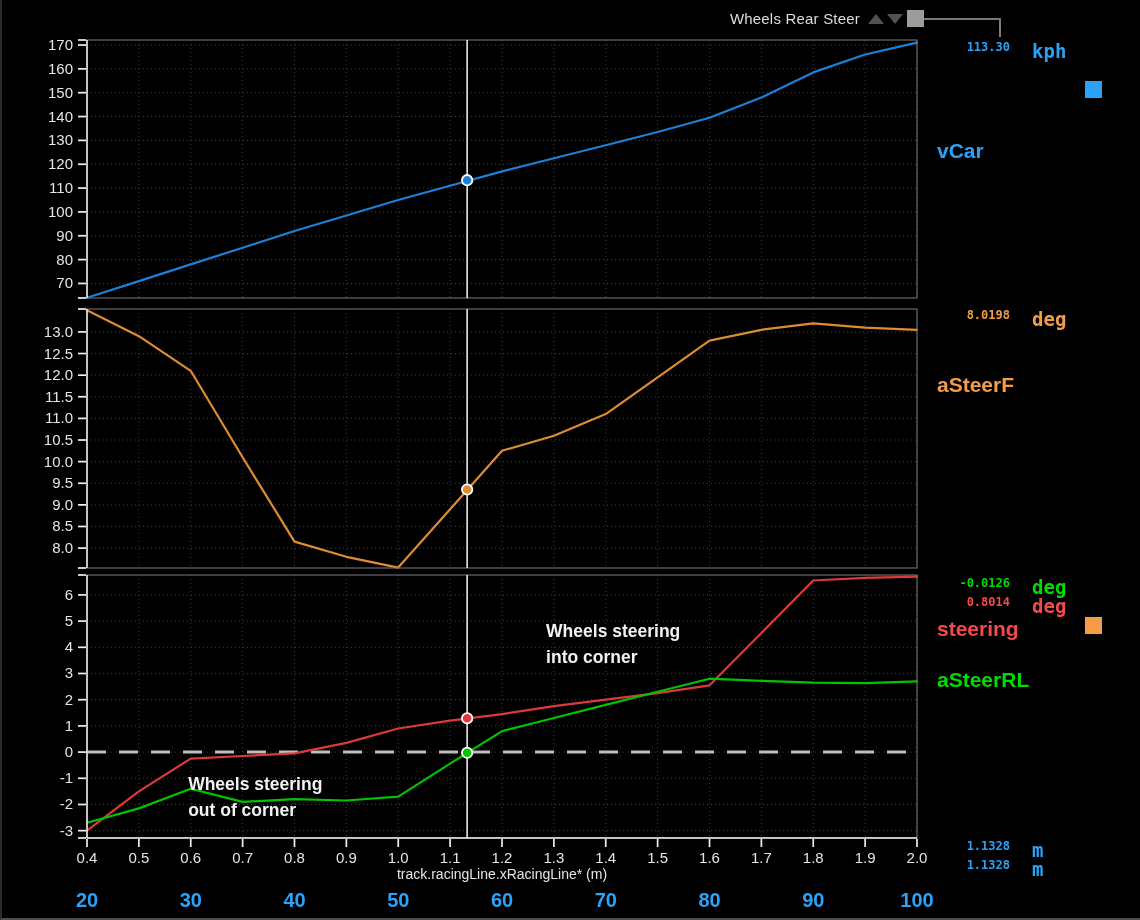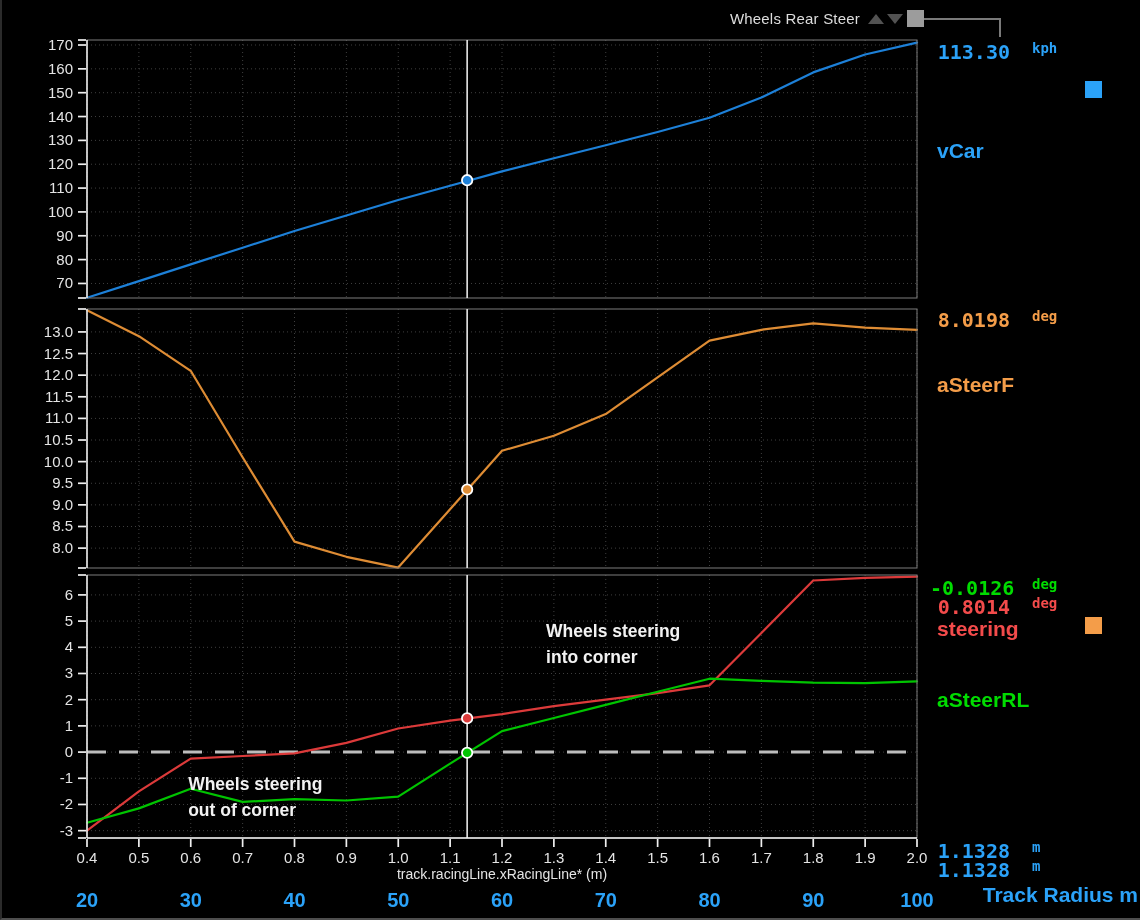--- a/index.html
+++ b/index.html
@@ -11,23 +11,23 @@
   #charts-svg{position:absolute; left:0; top:0;}
   .abs{position:absolute;}
   .titlebar-text{left:690px; top:10px; width:168px; text-align:right; font-size:15px; letter-spacing:0.2px;}
   .tri{width:0; height:0; border-left:8px solid transparent; border-right:8px solid transparent;}
   .tri-up{left:866px; top:14px; border-bottom-width:10px; border-bottom-style:solid;}
   .tri-down{left:885px; top:14px; border-top-width:10px; border-top-style:solid;}
   .menu-btn{left:905px; top:10px; width:17px; height:17px;}
   .connector{left:922px; top:18px; width:75px; height:17px; border-top-width:2px; border-top-style:solid; border-right-width:2px; border-right-style:solid;}
   .readout{position:absolute; height:19px;}
   .val{position:absolute; left:928px; width:80px; text-align:right;
-       font-family:"DejaVu Sans Mono", monospace; font-size:20px; font-weight:bold;}
+       font-family:"DejaVu Sans Mono", monospace; font-size:12px; font-weight:bold;}
   .unit{position:absolute; left:1030px; width:52px;
-       font-family:"DejaVu Sans Mono", monospace; font-size:14px; font-weight:bold;}
+       font-family:"DejaVu Sans Mono", monospace; font-size:19px; font-weight:bold;}
   .swatch{position:absolute; left:1083px; width:17px; height:17px;}
   .chan-label{position:absolute; left:935px; font-size:21px; font-weight:bold;}
   .radius-label{position:absolute; left:948px; top:883px; width:188px; text-align:right; font-size:21px; font-weight:bold;}
   .r1{top:40px;} .sw1{top:41px;}
   .r2{top:308px;} .sw2{top:309px;}
   .r3{top:576px;}
   .r4{top:595px;}
   .r5{top:839px;}
   .r6{top:858px;}
   .lb1{top:103px;margin-top:36px;} .lb2{top:373px;} .lb3{top:617px;} .lb4{top:668px;}
@@ -290,28 +290,27 @@
     <span class="val" style="color: rgb(0, 220, 0);">-0.0126</span>
     <span class="unit" style="color: rgb(0, 220, 0);">deg</span>
 
   </div>
   <div class="readout r4">
     <span class="val" style="color: rgb(243, 75, 75);">0.8014</span>
     <span class="unit" style="color: rgb(243, 75, 75);">deg</span>
 
   </div>
   <div class="chan-label lb3" style="color: rgb(243, 75, 75);">steering</div>
-  <div class="chan-label lb4" style="color: rgb(0, 220, 0); margin-top: 20px;">aSteerRL</div>
+  <div class="chan-label lb4" style="color: rgb(0, 220, 0);">aSteerRL</div>
 
   <div class="readout r5">
     <span class="val" style="color: rgb(43, 162, 248);">1.1328</span>
     <span class="unit" style="color: rgb(43, 162, 248);">m</span>
 
   </div>
   <div class="readout r6">
     <span class="val" style="color: rgb(43, 162, 248);">1.1328</span>
     <span class="unit" style="color: rgb(43, 162, 248);">m</span>
 
   </div>
 
-  <div class="radius-label" style="color: rgb(43, 162, 248);">Track Radius m</div>
 
 </div>
 
 </body></html>

